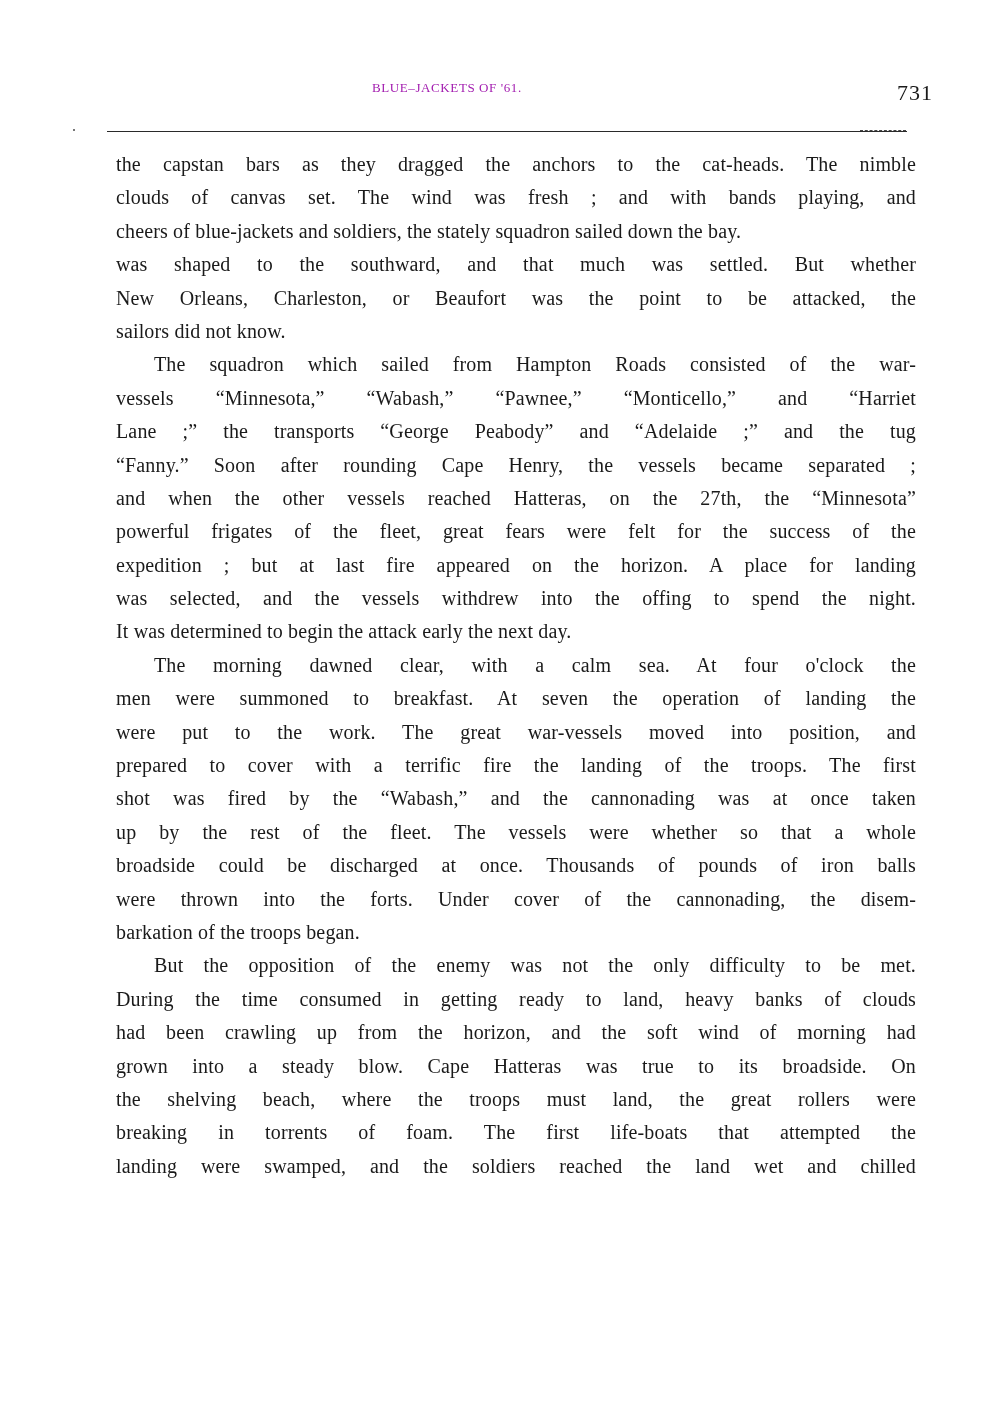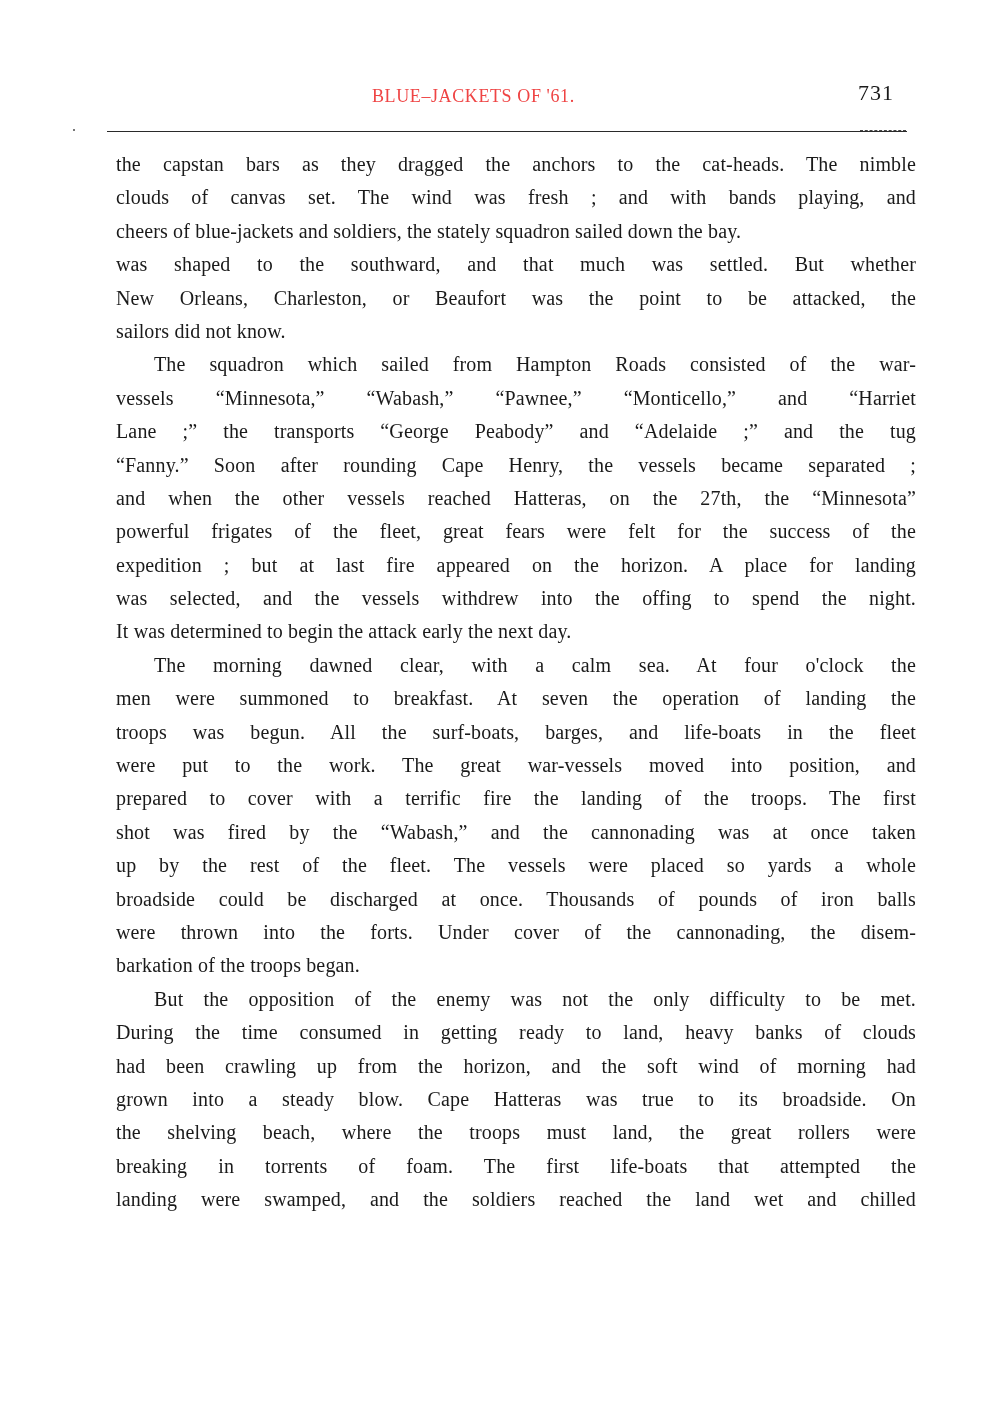--- a/index.html
+++ b/index.html
@@ -10,30 +10,30 @@
     body {
       width: 1000px;
       height: 1406px;
       position: relative;
       overflow: hidden;
       font-family: "Liberation Serif", "DejaVu Serif", serif;
       color: #1a1a1a;
     }
     .running-head {
       position: absolute;
-      top: 86px;
+      top: 80px;
       left: 372px;
-      font-size: 18px;
+      font-size: 13px;
       letter-spacing: 0.6px;
-      color: #ef4444;
+      color: #a21caf;
     }
     .page-number {
       position: absolute;
       top: 80px;
-      left: 858px;
+      left: 897px;
       font-size: 22px;
       letter-spacing: 1px;
       color: #1a1a1a;
     }
     .rule {
       position: absolute;
       top: 131px;
       left: 107px;
       width: 800px;
       height: 0;
@@ -105,25 +105,24 @@
         <div class="line">“Fanny.”  Soon after rounding Cape Henry, the vessels became separated ;</div>
         <div class="line">and when the other vessels reached Hatteras, on the 27th, the “Minnesota”</div>
         <div class="line">powerful frigates of the fleet, great fears were felt for the success of the</div>
         <div class="line">expedition ; but at last fire appeared on the horizon.  A place for landing</div>
         <div class="line">was selected, and the vessels withdrew into the offing to spend the night.</div>
         <div class="line last">It was determined to begin the attack early the next day.</div>
       </div>
       <div>
         <div class="line indent">The morning dawned clear, with a calm sea.  At four o'clock the</div>
         <div class="line">men were summoned to breakfast.  At seven the operation of landing the</div>
-        <div class="line">troops was begun.  All the surf-boats, barges, and life-boats in the fleet</div>
         <div class="line">were put to the work.  The great war-vessels moved into position, and</div>
         <div class="line">prepared to cover with a terrific fire the landing of the troops.  The first</div>
         <div class="line">shot was fired by the “Wabash,” and the cannonading was at once taken</div>
-        <div class="line">up by the rest of the fleet.  The vessels were placed so yards a whole</div>
+        <div class="line">up by the rest of the fleet.  The vessels were whether so that a whole</div>
         <div class="line">broadside could be discharged at once.  Thousands of pounds of iron balls</div>
         <div class="line">were thrown into the forts.  Under cover of the cannonading, the disem-</div>
         <div class="line last">barkation of the troops began.</div>
       </div>
       <div>
         <div class="line indent">But the opposition of the enemy was not the only difficulty to be met.</div>
         <div class="line">During the time consumed in getting ready to land, heavy banks of clouds</div>
         <div class="line">had been crawling up from the horizon, and the soft wind of morning had</div>
         <div class="line">grown into a steady blow.  Cape Hatteras was true to its broadside.  On</div>
         <div class="line">the shelving beach, where the troops must land, the great rollers were</div>

